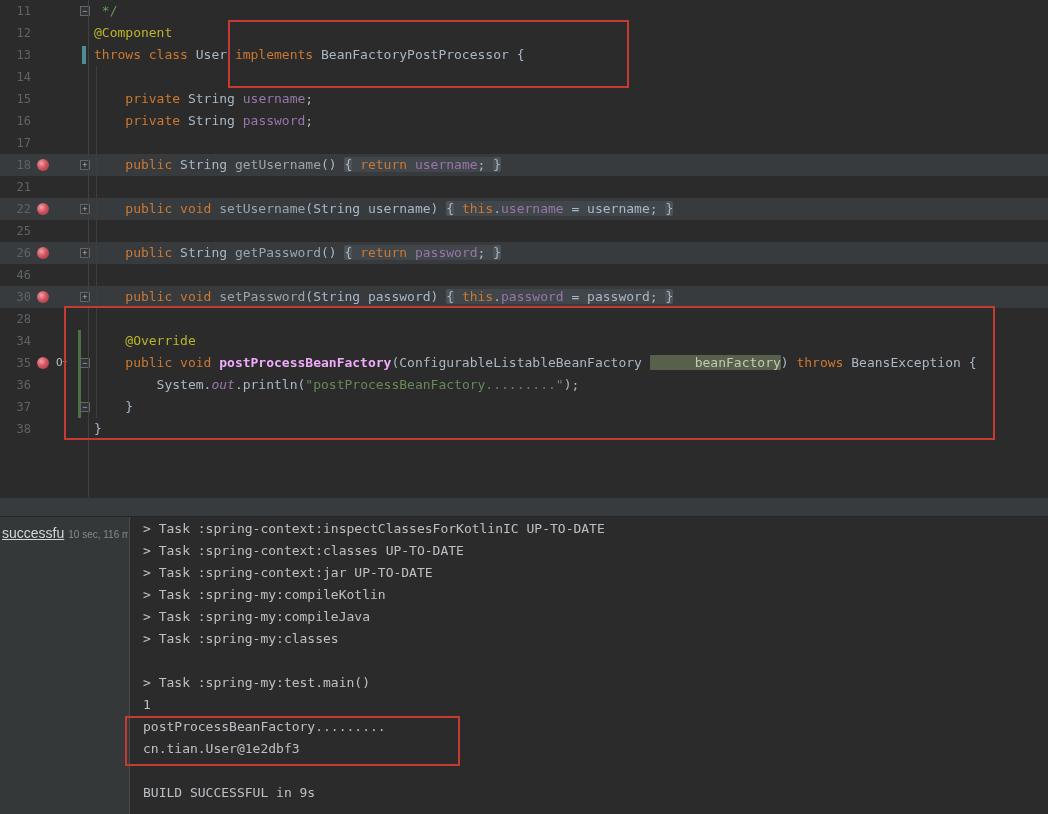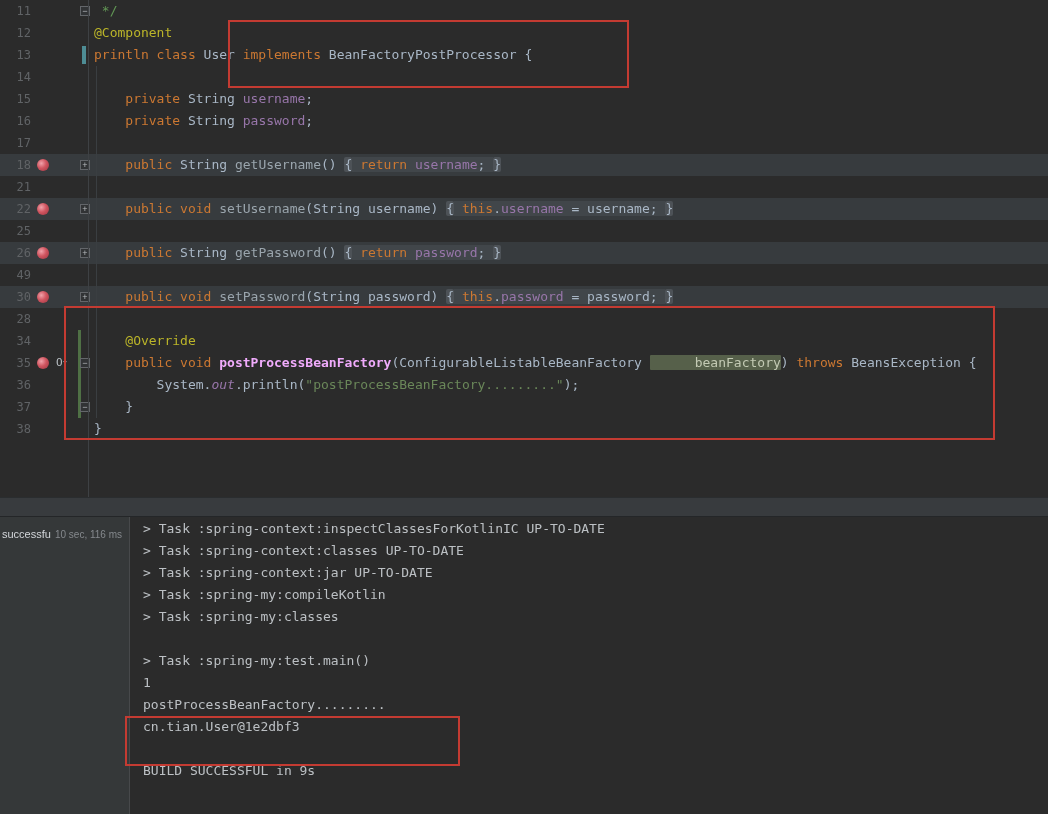--- a/index.html
+++ b/index.html
@@ -38,51 +38,51 @@
 
   
   .splitter { position:absolute; left:0; top:497px; width:1048px; height:20px; background:#383b3e;
               border-top:1px solid #2a2d2f; border-bottom:1px solid #242628; }
 
   
   .bottom { position:absolute; left:0; top:517px; width:1048px; height:297px; background:#2b2b2b; }
   .runpanel { position:absolute; left:0; top:0; width:130px; height:297px; background:#353839; border-right:1px solid #47494b; }
   .runitem { position:absolute; left:2px; top:7px; width:126px; white-space:nowrap; overflow:hidden;
              font-family:"Liberation Sans",sans-serif; }
-  .stat { font-size:11px; color:#d3d6da; }
+  .stat { font-size:14px; color:#d3d6da;text-decoration:underline; }
   .dur { font-size:10px; color:#85898d; margin-left:4px; }
   .console { position:absolute; left:131px; top:0; right:0; bottom:0; background:#2b2b2b; padding:1px 0 0 12px; overflow:hidden; }
   .conline { height:22px; line-height:22px; font-size:13px; color:#bcc0c4; white-space:pre; }
 
   
   .anno { position:absolute; border:2px solid #c43b32; z-index:10; pointer-events:none; }
   #a1 { left:228px; top:20px; width:401px; height:68px; }
   #a2 { left:64px; top:306px; width:931px; height:134px; }
   #a3 { left:125px; top:716px; width:335px; height:50px; }
 </style>
 </head>
 <body>
 
 <div class="screen">
 
   <div class="editor">
     <div>
         <div class="crow"><div class="gut"><span class="lnum">11</span><span class="foldm">−</span></div><div class="cl"><span class="tok comment"> */</span></div></div>
         <div class="crow"><div class="gut"><span class="lnum">12</span></div><div class="cl"><span class="tok ann">@Component</span></div></div>
-        <div class="crow"><div class="gut"><span class="lnum">13</span><span class="caretmark"></span></div><div class="cl"><span class="tok kw">println class </span><span class="tok def">User </span><span class="tok kw">implements </span><span class="tok def">BeanFactoryPostProcessor {</span></div></div>
+        <div class="crow"><div class="gut"><span class="lnum">13</span><span class="caretmark"></span></div><div class="cl"><span class="tok kw">throws class </span><span class="tok def">User </span><span class="tok kw">implements </span><span class="tok def">BeanFactoryPostProcessor {</span></div></div>
         <div class="crow"><div class="gut"><span class="lnum">14</span></div><div class="cl"></div></div>
         <div class="crow"><div class="gut"><span class="lnum">15</span></div><div class="cl"><span class="tok def">    </span><span class="tok kw">private </span><span class="tok def">String </span><span class="tok field">username</span><span class="tok def">;</span></div></div>
         <div class="crow"><div class="gut"><span class="lnum">16</span></div><div class="cl"><span class="tok def">    </span><span class="tok kw">private </span><span class="tok def">String </span><span class="tok field">password</span><span class="tok def">;</span></div></div>
         <div class="crow"><div class="gut"><span class="lnum">17</span></div><div class="cl"></div></div>
         <div class="crow hl"><div class="gut"><span class="lnum">18</span><span class="bp"></span><span class="foldm">+</span></div><div class="cl"><span class="tok def">    </span><span class="tok kw">public </span><span class="tok def">String </span><span class="tok mg">getUsername</span><span class="tok def">() </span><span class="tok brace">{</span><span class="tok fold"> </span><span class="tok kw fold">return </span><span class="tok field fold">username</span><span class="tok def fold">; </span><span class="tok brace">}</span></div></div>
         <div class="crow"><div class="gut"><span class="lnum">21</span></div><div class="cl"></div></div>
         <div class="crow hl"><div class="gut"><span class="lnum">22</span><span class="bp"></span><span class="foldm">+</span></div><div class="cl"><span class="tok def">    </span><span class="tok kw">public void </span><span class="tok mg">setUsername</span><span class="tok def">(String username) </span><span class="tok brace">{</span><span class="tok fold"> </span><span class="tok kw fold">this</span><span class="tok def fold">.</span><span class="tok field fold">username</span><span class="tok def fold"> = username; </span><span class="tok brace">}</span></div></div>
         <div class="crow"><div class="gut"><span class="lnum">25</span></div><div class="cl"></div></div>
         <div class="crow hl"><div class="gut"><span class="lnum">26</span><span class="bp"></span><span class="foldm">+</span></div><div class="cl"><span class="tok def">    </span><span class="tok kw">public </span><span class="tok def">String </span><span class="tok mg">getPassword</span><span class="tok def">() </span><span class="tok brace">{</span><span class="tok fold"> </span><span class="tok kw fold">return </span><span class="tok field fold">password</span><span class="tok def fold">; </span><span class="tok brace">}</span></div></div>
-        <div class="crow"><div class="gut"><span class="lnum">49</span></div><div class="cl"></div></div>
+        <div class="crow"><div class="gut"><span class="lnum">46</span></div><div class="cl"></div></div>
         <div class="crow hl"><div class="gut"><span class="lnum">30</span><span class="bp"></span><span class="foldm">+</span></div><div class="cl"><span class="tok def">    </span><span class="tok kw">public void </span><span class="tok mg">setPassword</span><span class="tok def">(String password) </span><span class="tok brace">{</span><span class="tok fold"> </span><span class="tok kw fold">this</span><span class="tok def fold">.</span><span class="tok field fold">password</span><span class="tok def fold"> = password; </span><span class="tok brace">}</span></div></div>
         <div class="crow"><div class="gut"><span class="lnum">28</span></div><div class="cl"></div></div>
         <div class="crow"><div class="gut"><span class="lnum">34</span><span class="change"></span></div><div class="cl"><span class="tok def">    </span><span class="tok ann">@Override</span></div></div>
         <div class="crow"><div class="gut"><span class="lnum">35</span><span class="bp"></span><span class="ovr">O↑</span><span class="change"></span><span class="foldm">−</span></div><div class="cl"><span class="tok def">    </span><span class="tok kw">public void </span><span class="tok method">postProcessBeanFactory</span><span class="tok def">(ConfigurableListableBeanFactory </span><span class="tok hlid">beanFactory</span><span class="tok def">) </span><span class="tok kw">throws </span><span class="tok def">BeansException {</span></div></div>
         <div class="crow"><div class="gut"><span class="lnum">36</span><span class="change"></span></div><div class="cl"><span class="tok def">        System.</span><span class="tok outf">out</span><span class="tok def">.println(</span><span class="tok str">"postProcessBeanFactory........."</span><span class="tok def">);</span></div></div>
         <div class="crow"><div class="gut"><span class="lnum">37</span><span class="change"></span><span class="foldm">−</span></div><div class="cl"><span class="tok def">    }</span></div></div>
         <div class="crow"><div class="gut"><span class="lnum">38</span></div><div class="cl"><span class="tok def">}</span></div></div>
       </div>
     <div class="gutline"></div>
     <div class="indent"></div>
@@ -95,20 +95,21 @@
       <div class="runitem">
         <span class="stat">successfu</span><span class="dur">10 sec, 116 ms</span>
       </div>
     </div>
     <div class="console">
       <div>
           <div class="conline">&gt; Task :spring-context:inspectClassesForKotlinIC UP-TO-DATE</div>
           <div class="conline">&gt; Task :spring-context:classes UP-TO-DATE</div>
           <div class="conline">&gt; Task :spring-context:jar UP-TO-DATE</div>
           <div class="conline">&gt; Task :spring-my:compileKotlin</div>
+          <div class="conline">&gt; Task :spring-my:compileJava</div>
           <div class="conline">&gt; Task :spring-my:classes</div>
           <div class="conline"></div>
           <div class="conline">&gt; Task :spring-my:test.main()</div>
           <div class="conline">1</div>
           <div class="conline">postProcessBeanFactory.........</div>
           <div class="conline">cn.tian.User@1e2dbf3</div>
           <div class="conline"></div>
           <div class="conline">BUILD SUCCESSFUL in 9s</div>
         </div>
     </div>

